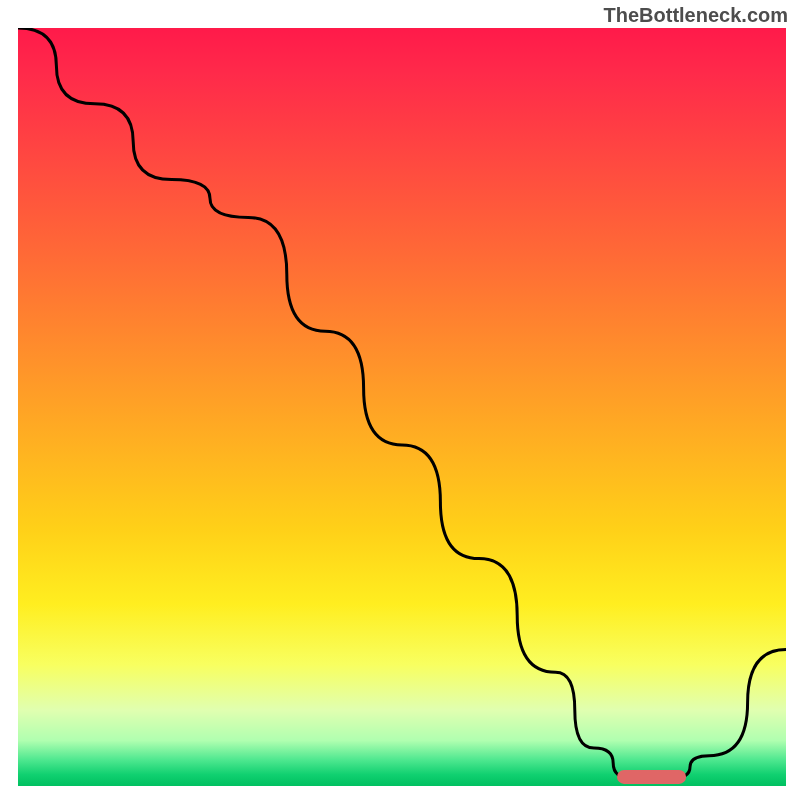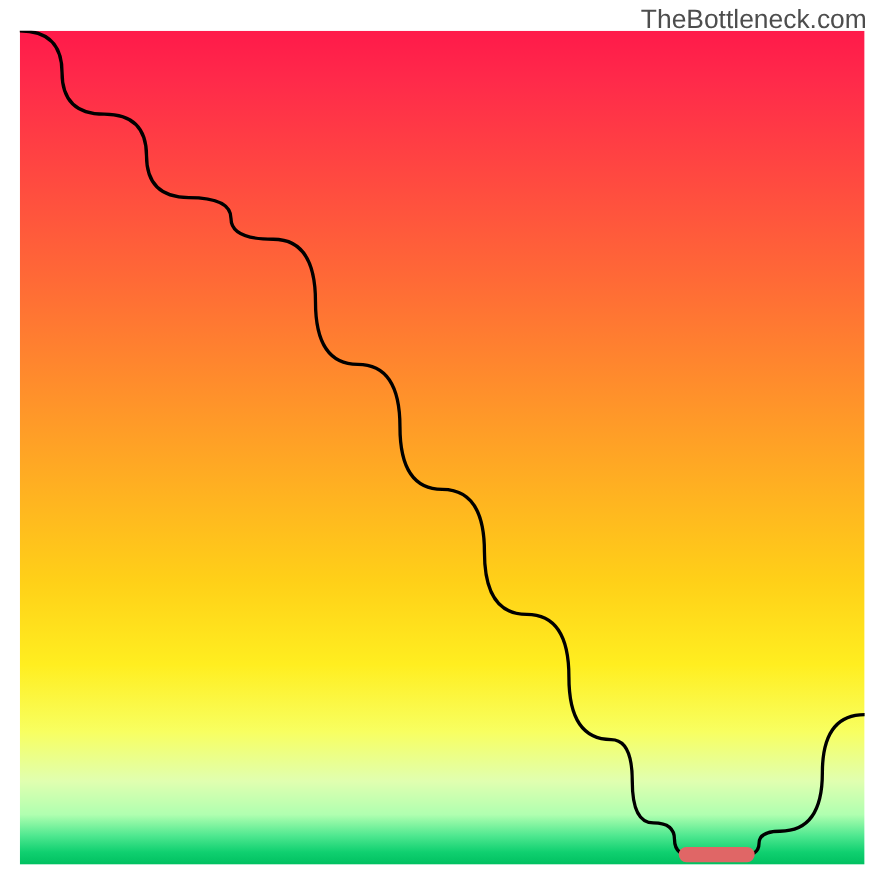--- a/index.html
+++ b/index.html
@@ -7,22 +7,22 @@
   .chart-container {
     position: relative;
     width: 800px;
     height: 800px;
   }
   .watermark {
     position: absolute;
     top: 4px;
     right: 12px;
     font-family: Arial, Helvetica, sans-serif;
-    font-size: 24px;
-    font-weight: 400;
+    font-size: 20px;
+    font-weight: 700;
     color: #4d4d4d;
     z-index: 10;
   }
   .plot-area {
     position: absolute;
     left: 18px;
     top: 28px;
     width: 768px;
     height: 758px;
   }

